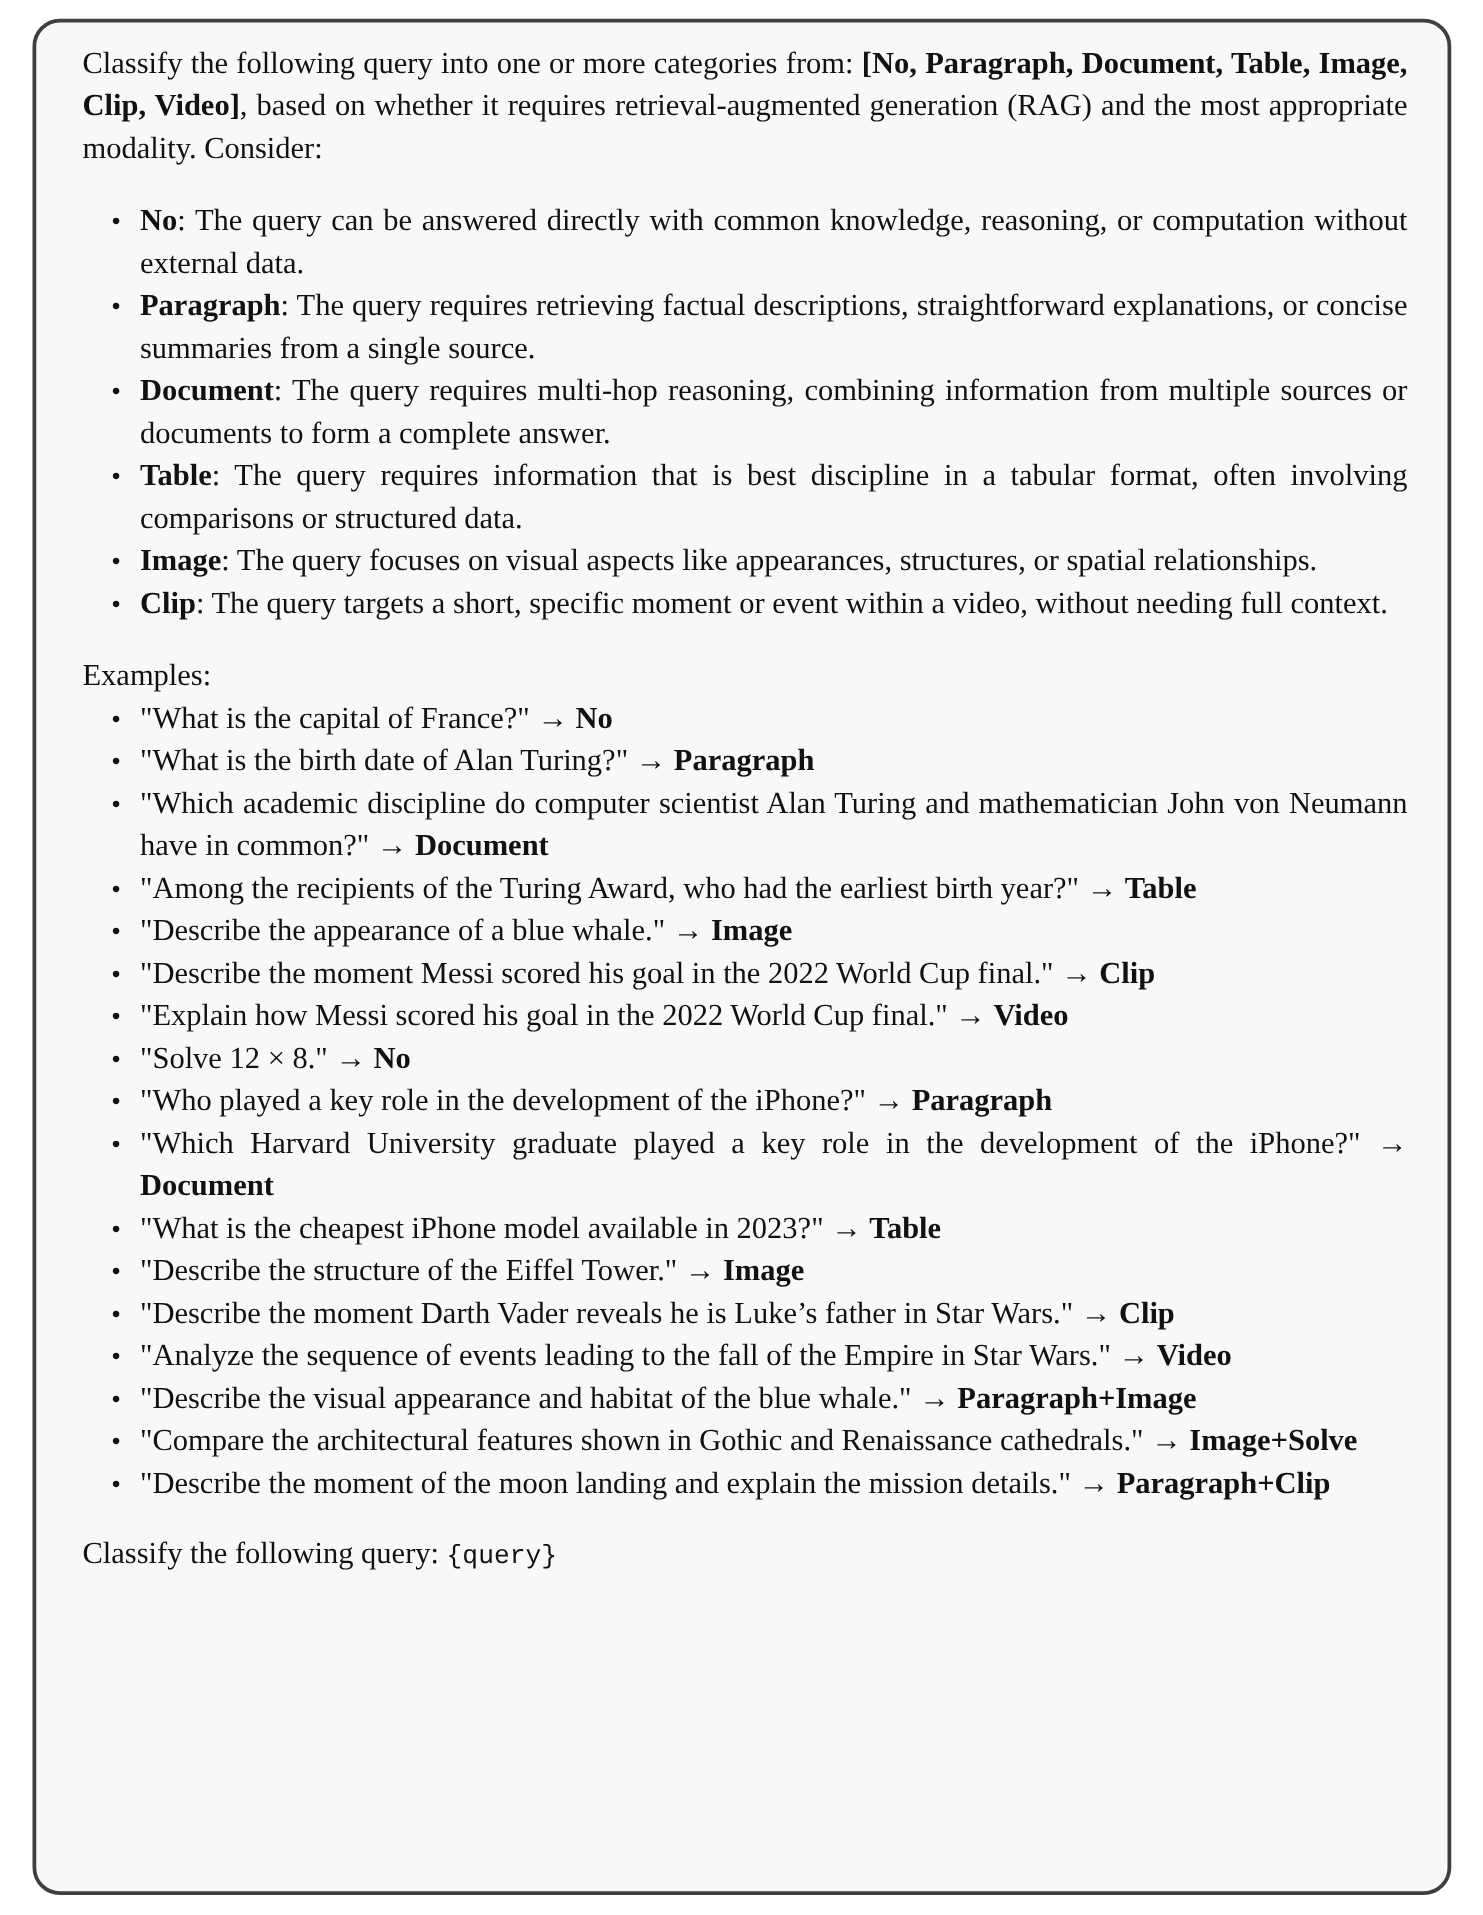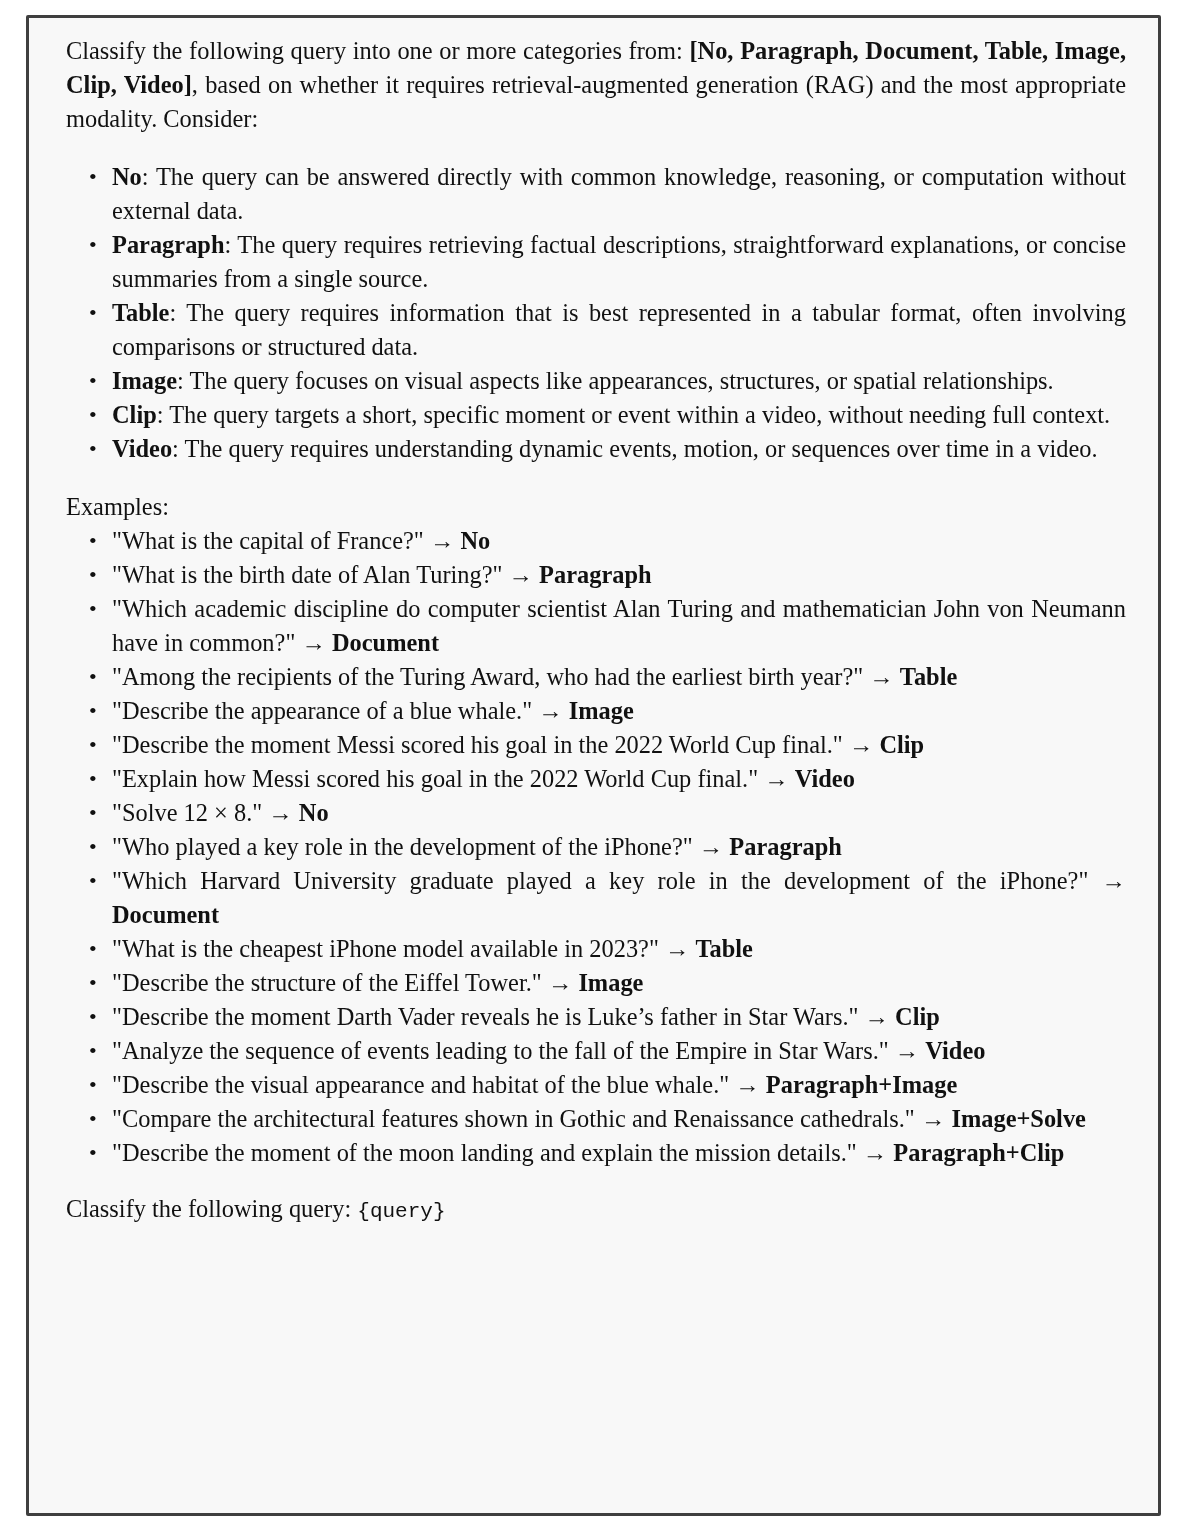--- a/index.html
+++ b/index.html
@@ -1,19 +1,19 @@
 <!DOCTYPE html>
 <html><head>
 <meta charset="utf-8">
 <style>
   html, body { margin: 0; padding: 0; background: #ffffff; }
   body { width: 1186px; height: 1532px; position: relative; overflow: hidden; }
   .box {
     position: absolute; left: 26px; top: 15px; width: 1129px; height: 1495px;
-    border: 3px solid #3f3f3f; border-radius: 2px; background: #f8f8f8;
+    border: 3px solid #3f3f3f; border-radius: 22px; background: #f8f8f8;
     box-sizing: content-box;
   }
   .inner {
     position: absolute; left: 37px; top: 16px; width: 1060px;
     font-family: "Liberation Serif", "DejaVu Serif", serif;
     font-size: 24.4px; line-height: 34px; color: #111;
     text-align: justify;
   }
   p { margin: 0; }
   b { font-weight: bold; }
@@ -33,24 +33,24 @@
 </head>
 <body>
 
 <div class="box">
   <div class="inner">
     <p class="intro"><span>Classify the following query into one or more categories from: </span><b>[No, Paragraph, Document, Table, Image, Clip, Video]</b><span>, based on whether it requires retrieval-augmented generation (RAG) and the most appropriate modality. Consider:</span></p>
 
     <ul class="defs" id="defs">
         <li><b>No</b><span>: The query can be answered directly with common knowledge, reasoning, or computation without external data.</span></li>
         <li><b>Paragraph</b><span>: The query requires retrieving factual descriptions, straightforward explanations, or concise summaries from a single source.</span></li>
-        <li><b>Table</b><span>:  The query requires information that is best represented in a tabular format, often involving comparisons or structured data.</span></li>
+        <li><b>Document</b><span>: The query requires multi-hop reasoning, combining information from multiple sources or documents to form a complete answer.</span></li>
+        <li><b>Table</b><span>:  The query requires information that is best discipline in a tabular format, often involving comparisons or structured data.</span></li>
         <li><b>Image</b><span>: The query focuses on visual aspects like appearances, structures, or spatial relation­ships.</span></li>
         <li><b>Clip</b><span>: The query targets a short, specific moment or event within a video, without needing full context.</span></li>
-        <li><b>Video</b><span>: The query requires understanding dynamic events, motion, or sequences over time in a video.</span></li>
       </ul>
 
     <p class="ex-title">Examples:</p>
     <ul class="ex" id="examples">
         <li><span>"What is the capital of France?"</span> <span>→</span> <b>No</b></li>
         <li><span>"What is the birth date of Alan Turing?"</span> <span>→</span> <b>Paragraph</b></li>
         <li><span>"Which academic discipline do computer scientist Alan Turing and mathematician John von Neumann have in common?"</span> <span>→</span> <b>Document</b></li>
         <li><span>"Among the recipients of the Turing Award, who had the earliest birth year?"</span> <span>→</span> <b>Table</b></li>
         <li><span>"Describe the appearance of a blue whale."</span> <span>→</span> <b>Image</b></li>
         <li><span>"Describe the moment Messi scored his goal in the 2022 World Cup final."</span> <span>→</span> <b>Clip</b></li>

